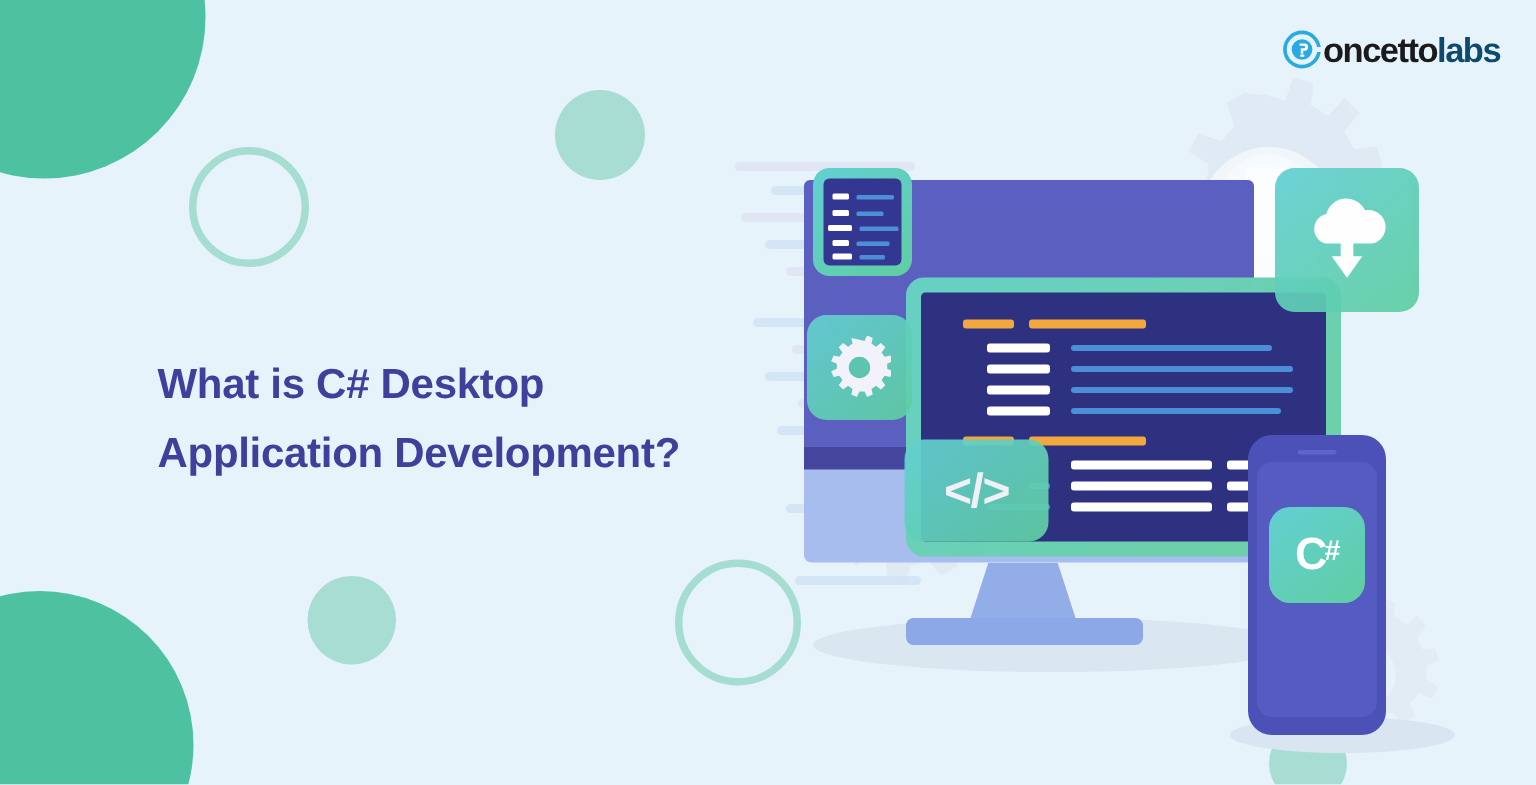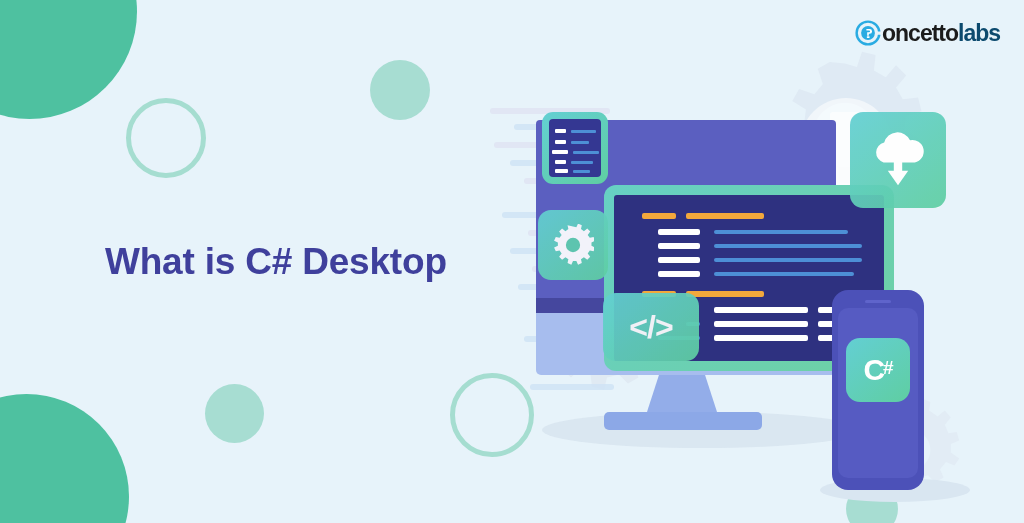--- a/index.html
+++ b/index.html
@@ -68,21 +68,21 @@
     background: #a7ddd2;
   }
 
   
   #headline {
     position: absolute;
     left: 105px;
     top: 214px;
     width: 420px;
     color: #3f409c;
-    font-size: 37px;
+    font-size: 28px;
     font-weight: bold;
     line-height: 46px;
     letter-spacing: -0.2px;
   }
   #headline .ln { display: block; white-space: nowrap; }
 
   
   #logo {
     position: absolute;
     left: 855px;
@@ -302,20 +302,21 @@
   <div class="deco circle-solid-tl"></div>
   <div class="deco circle-solid-bl"></div>
   <div class="deco circle-ring-tl"></div>
   <div class="deco circle-ring-bm"></div>
   <div class="deco circle-fill-tm"></div>
   <div class="deco circle-fill-bl"></div>
   <div class="deco circle-fill-br"></div>
 
   <h1 id="headline">
     <span class="ln">What is C# Desktop</span>
+    <span class="ln">Application Development?</span>
   </h1>
 
   <div id="logo">
     <svg class="mark" viewBox="0 0 64 64">
       <circle cx="32" cy="32" r="28" fill="none" stroke="#29abe2" stroke-width="6"></circle>
       <circle cx="32" cy="32" r="17" fill="#29abe2"></circle>
       <path d="M28 22 h8 a6 6 0 0 1 0 12 h-2 v5 h-4 v-9 h5 a2 2 0 0 0 0-4 h-7 z" fill="#ffffff"></path>
       <rect x="29" y="40" width="7" height="4" rx="1.5" fill="#ffffff"></rect>
       <path d="M53 28 A22 22 0 0 1 53 36 L64 36 L64 28 Z" fill="#e7f3fa"></path>
     </svg>

